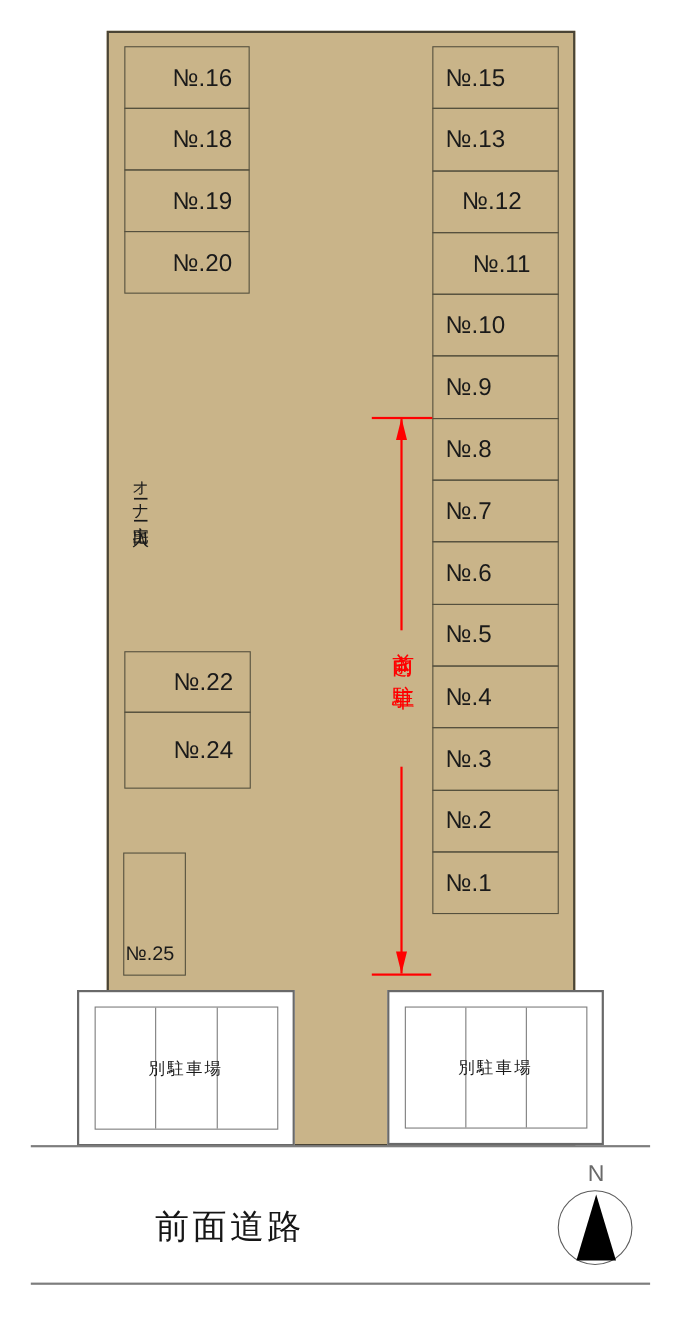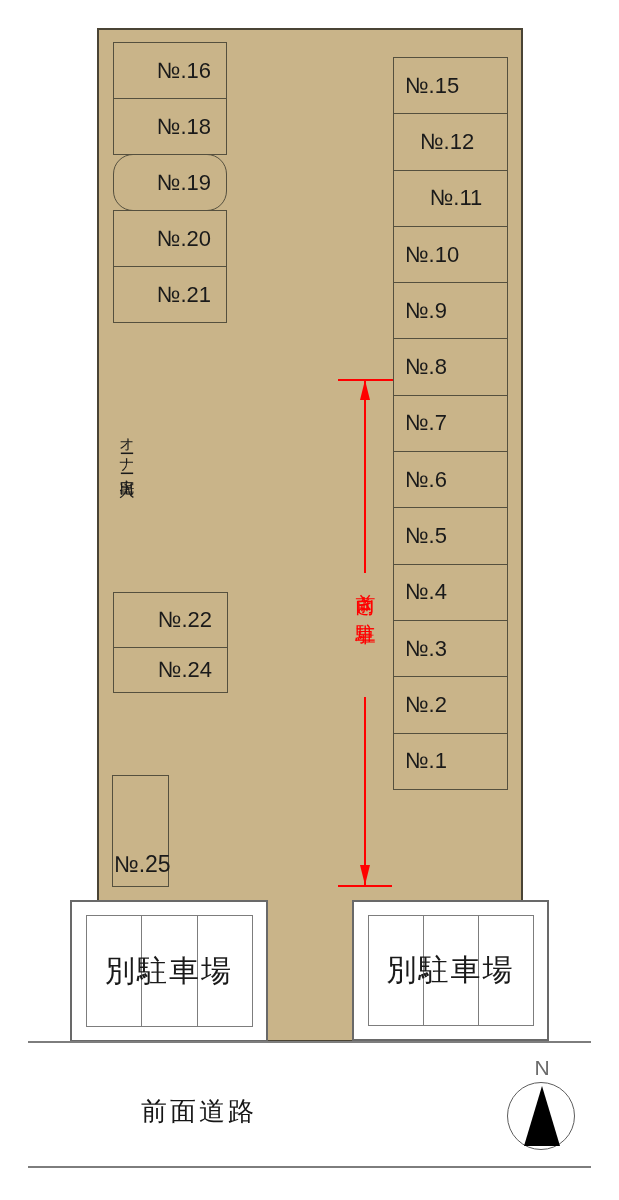--- a/index.html
+++ b/index.html
@@ -10,30 +10,30 @@
     --text:#1a1a1a;--accent-red:#ff0000;--road-gray:#7d7d7d;
   }
   .abs{position:absolute;}
   
   #lot{left:97px;top:28px;width:426px;height:1014px;background:var(--lot-fill);
        border:2px solid var(--lot-border);box-sizing:border-box;}
   
   .stall-col{position:absolute;}
   .stall-col.col-left-upper{left:113px;top:42px;width:114px;}
   .stall-col.col-left-lower{left:113px;top:592px;width:115px;}
-  .stall-col.col-right{left:393px;top:42px;width:115px;margin-top:15px;}
+  .stall-col.col-right{left:393px;top:42px;width:115px;}
   .stall{box-sizing:border-box;border:1px solid var(--stall-border);display:flex;
          align-items:center;font-size:22px;color:var(--text);}
   .stall + .stall{margin-top:-1px;}
   .align-right .stall{justify-content:flex-end;padding-right:15px;}
   .align-left .stall{justify-content:flex-start;padding-left:11px;}
   
   #stall25{left:112px;top:775px;width:57px;height:112px;border:1px solid var(--stall-border);
            box-sizing:border-box;display:flex;align-items:flex-end;padding:0 0 8px 1px;
-           font-size:23px;color:var(--text);white-space:nowrap;}
+           font-size:18px;color:var(--text);white-space:nowrap;}
   
   #owner-label{left:117px;top:427px;writing-mode:vertical-rl;font-size:15px;
                letter-spacing:1.5px;color:var(--text);}
   
   .red-line{background:var(--accent-red);}
   #dim-tick-top{left:338px;top:379px;width:55px;height:1.6px;}
   #dim-tick-bottom{left:338px;top:885px;width:54px;height:1.6px;}
   #dim-seg-1{left:364px;top:381px;width:1.6px;height:192px;}
   #dim-seg-2{left:364px;top:697px;width:1.6px;height:188px;}
   #dim-arrow-up{left:360px;top:380px;width:0;height:0;
@@ -46,27 +46,27 @@
     letter-spacing:2px;color:var(--accent-red);}
   
   .aux{position:absolute;background:#ffffff;border:2px solid #696969;box-sizing:border-box;}
   #aux-left{left:70px;top:900px;width:198px;height:142px;}
   #aux-right{left:352px;top:900px;width:197px;height:141px;}
   .aux-inner{position:absolute;left:14px;top:13px;right:13px;bottom:13px;
              border:1px solid #7d7d7d;display:flex;}
   .aux-cell{flex:1;border-right:1px solid #7d7d7d;}
   .aux-cell:last-child{border-right:none;}
   .aux-label{position:absolute;left:0;top:0;right:0;bottom:0;display:flex;
-             align-items:center;justify-content:center;font-size:30px;
+             align-items:center;justify-content:center;font-size:15px;
              letter-spacing:2px;color:var(--text);}
   
   .road-line{background:var(--road-gray);height:1.5px;width:563px;left:28px;}
   #road-line-top{top:1041px;}
   #road-line-bottom{top:1166px;}
-  #road-label{left:141px;top:1094px;font-size:26px;letter-spacing:3px;color:#161616;}
+  #road-label{left:141px;top:1094px;font-size:31px;letter-spacing:3px;color:#161616;}
   
   #compass-n{left:527px;top:1056px;width:30px;text-align:center;font-size:21px;color:#6a6a6a;}
   #compass-circle{left:507px;top:1082px;width:68px;height:68px;border:1px solid #5d5d5d;
                   border-radius:50%;box-sizing:border-box;background:transparent;}
   #compass-needle{left:524px;top:1086px;width:0;height:0;
     border-left:18px solid transparent;border-right:18px solid transparent;
     border-bottom:60px solid #000000;}
 </style>
 </head>
 <body>
@@ -75,43 +75,43 @@
 
   <div class="abs" id="lot"></div>
 
   <div class="stall-col col-left-upper align-right">
       <div class="stall" style="height: 57px;">
         <span>№.16</span>
       </div>
       <div class="stall" style="height: 57px;">
         <span>№.18</span>
       </div>
-      <div class="stall" style="height: 57px; border-radius: 20px;">
+      <div class="stall" style="height: 57px;">
         <span>№.19</span>
       </div>
       <div class="stall" style="height: 57px;">
         <span>№.20</span>
-      </div>
-      <div class="stall" style="height: 57px;">
-        <span>№.21</span>
       </div>
     </div>
 
   <div class="stall-col col-left-lower align-right">
       <div class="stall" style="height: 55.7px;">
         <span>№.22</span>
       </div>
-      <div class="stall" style="height: 46px;">
+      <div class="stall" style="height: 70px;">
         <span>№.24</span>
       </div>
     </div>
 
   <div class="stall-col col-right align-left">
       <div class="stall" style="height: 57.3px;">
         <span>№.15</span>
+      </div>
+      <div class="stall" style="height: 57.3px;">
+        <span>№.13</span>
       </div>
       <div class="stall" style="height: 57.3px; padding-left: 26px;">
         <span>№.12</span>
       </div>
       <div class="stall" style="height: 57.3px; justify-content: center;">
         <span>№.11</span>
       </div>
       <div class="stall" style="height: 57.3px;">
         <span>№.10</span>
       </div>

